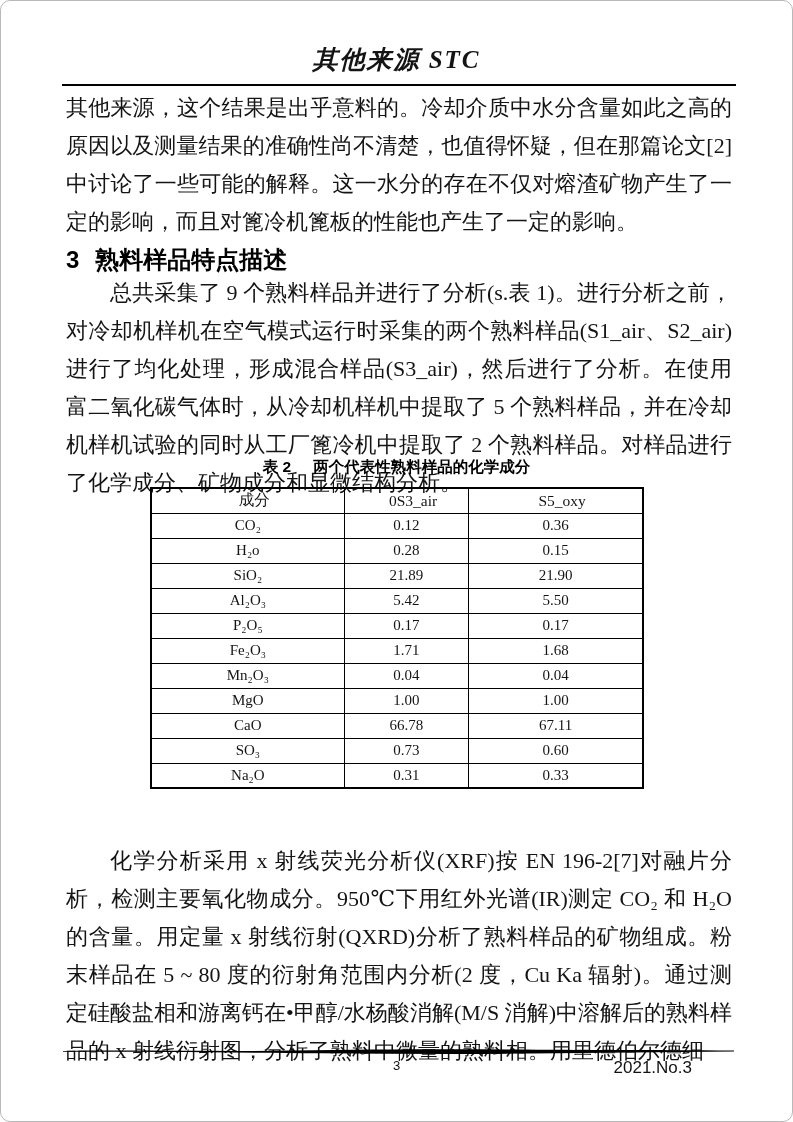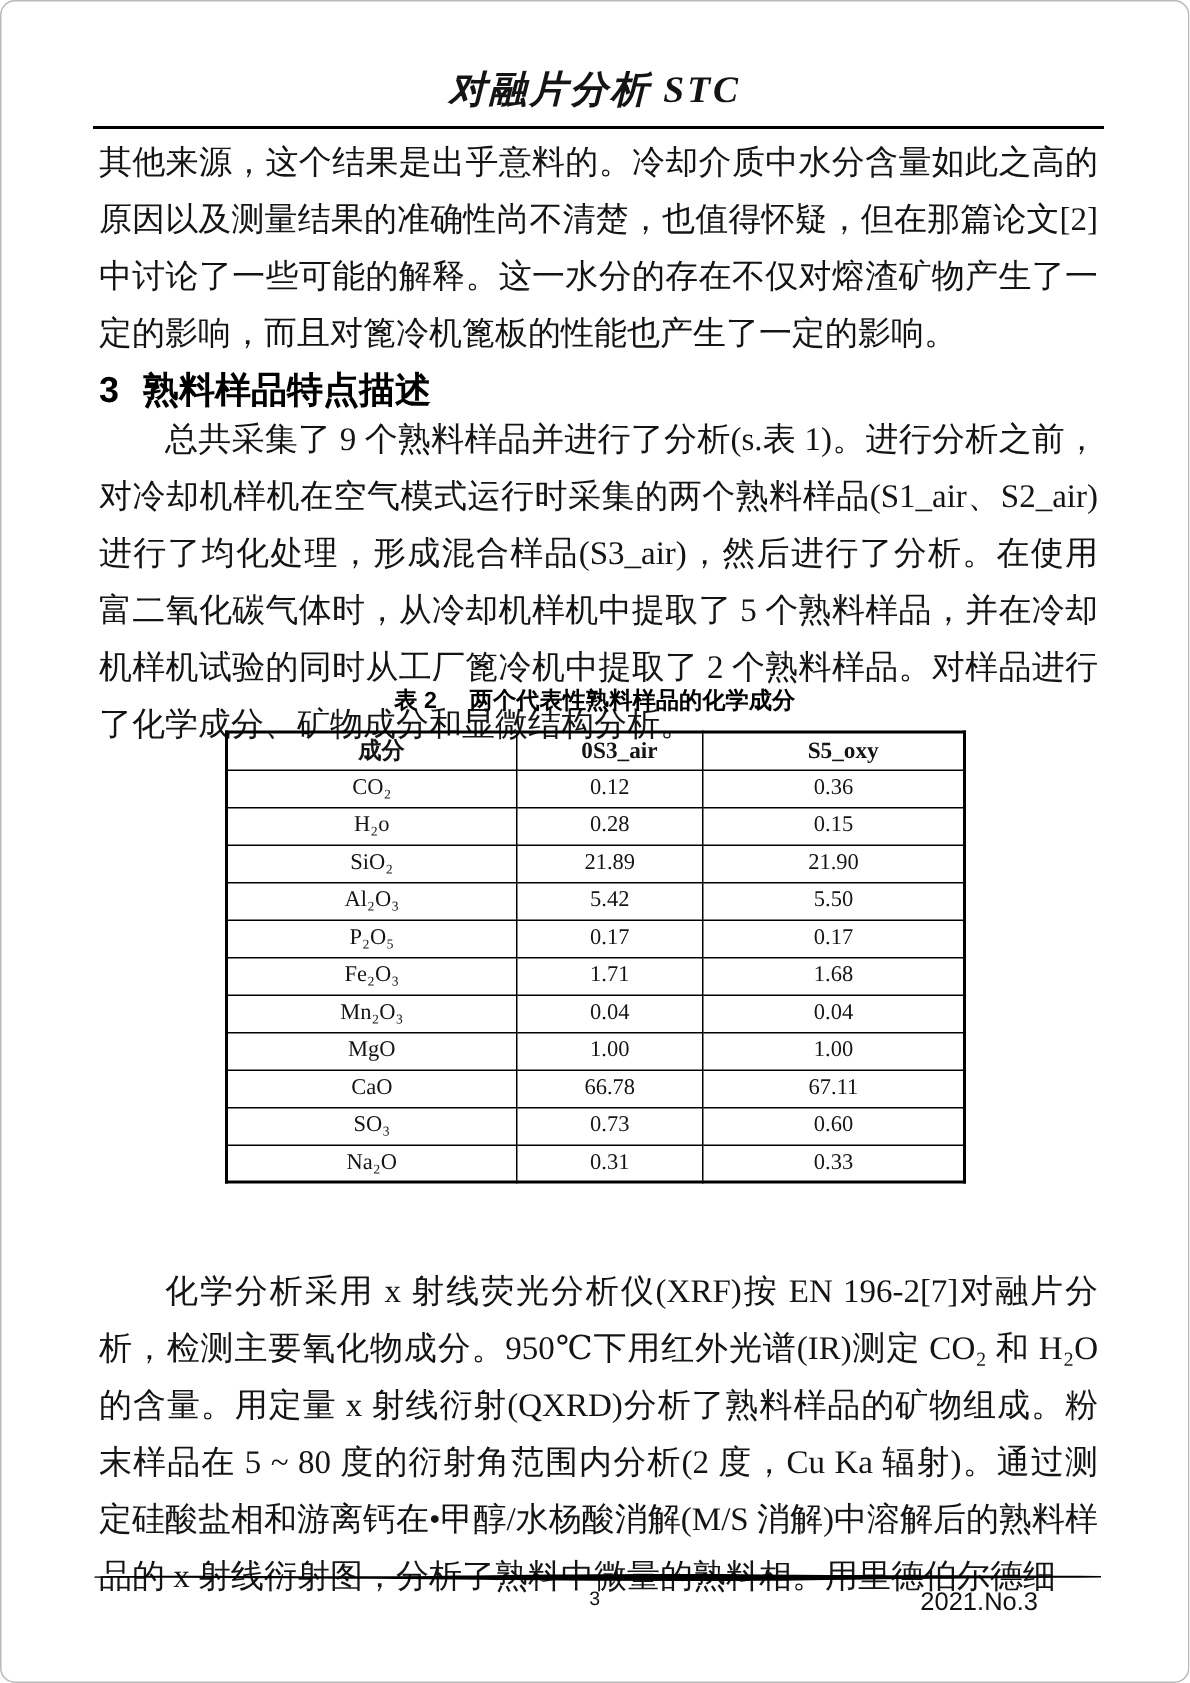--- a/index.html
+++ b/index.html
@@ -51,21 +51,21 @@
     width:494px; border-collapse:collapse;
     border:2px solid #000;
     font-size:15px;
   }
   table.chem th, table.chem td {
     border:1px solid #000;
     height:25px; padding:0 2px;
     text-align:center; vertical-align:middle;
     font-weight:normal;
   }
-  table.chem th { font-weight:bold; font-size:15.5px;padding-left:15px; }
+  table.chem th { font-weight:normal; font-size:15.5px;padding-left:15px; }
   .col-comp { width:183px; }
   .col-a { width:118px; }
   .col-b { width:165px; }
   .footer-rule-svg {
     position:absolute; top:1046px; left:60px; width:675px; height:10px;
     display:block;
   }
   .footer-page-num {
     position:absolute; top:1057px; left:0; width:100%;
     text-align:center;
@@ -76,21 +76,21 @@
     position:absolute; top:1057px; right:100px;
     font-family:"Liberation Sans","DejaVu Sans",sans-serif;
     font-size:17px; color:#111;
   }
 </style>
 </head>
 <body>
 
 <div class="sheet">
 
-  <div class="journal-title">对融片分析 STC</div>
+  <div class="journal-title">其他来源 STC</div>
   <div class="header-rule"></div>
 
   <p class="para para-1">其他来源，这个结果是出乎意料的。冷却介质中水分含量如此之高的原因以及测量结果的准确性尚不清楚，也值得怀疑，但在那篇论文[2]中讨论了一些可能的解释。这一水分的存在不仅对熔渣矿物产生了一定的影响，而且对篦冷机篦板的性能也产生了一定的影响。</p>
 
   <div class="section-heading">
     <span class="sec-num">3</span><span>熟料样品特点描述</span>
   </div>
 
   <p class="para para-2">总共采集了 9 个熟料样品并进行了分析(s.表 1)。进行分析之前，对冷却机样机在空气模式运行时采集的两个熟料样品(S1_air、S2_air)进行了均化处理，形成混合样品(S3_air)，然后进行了分析。在使用富二氧化碳气体时，从冷却机样机中提取了 5 个熟料样品，并在冷却机样机试验的同时从工厂篦冷机中提取了 2 个熟料样品。对样品进行了化学成分、矿物成分和显微结构分析。</p>
 

